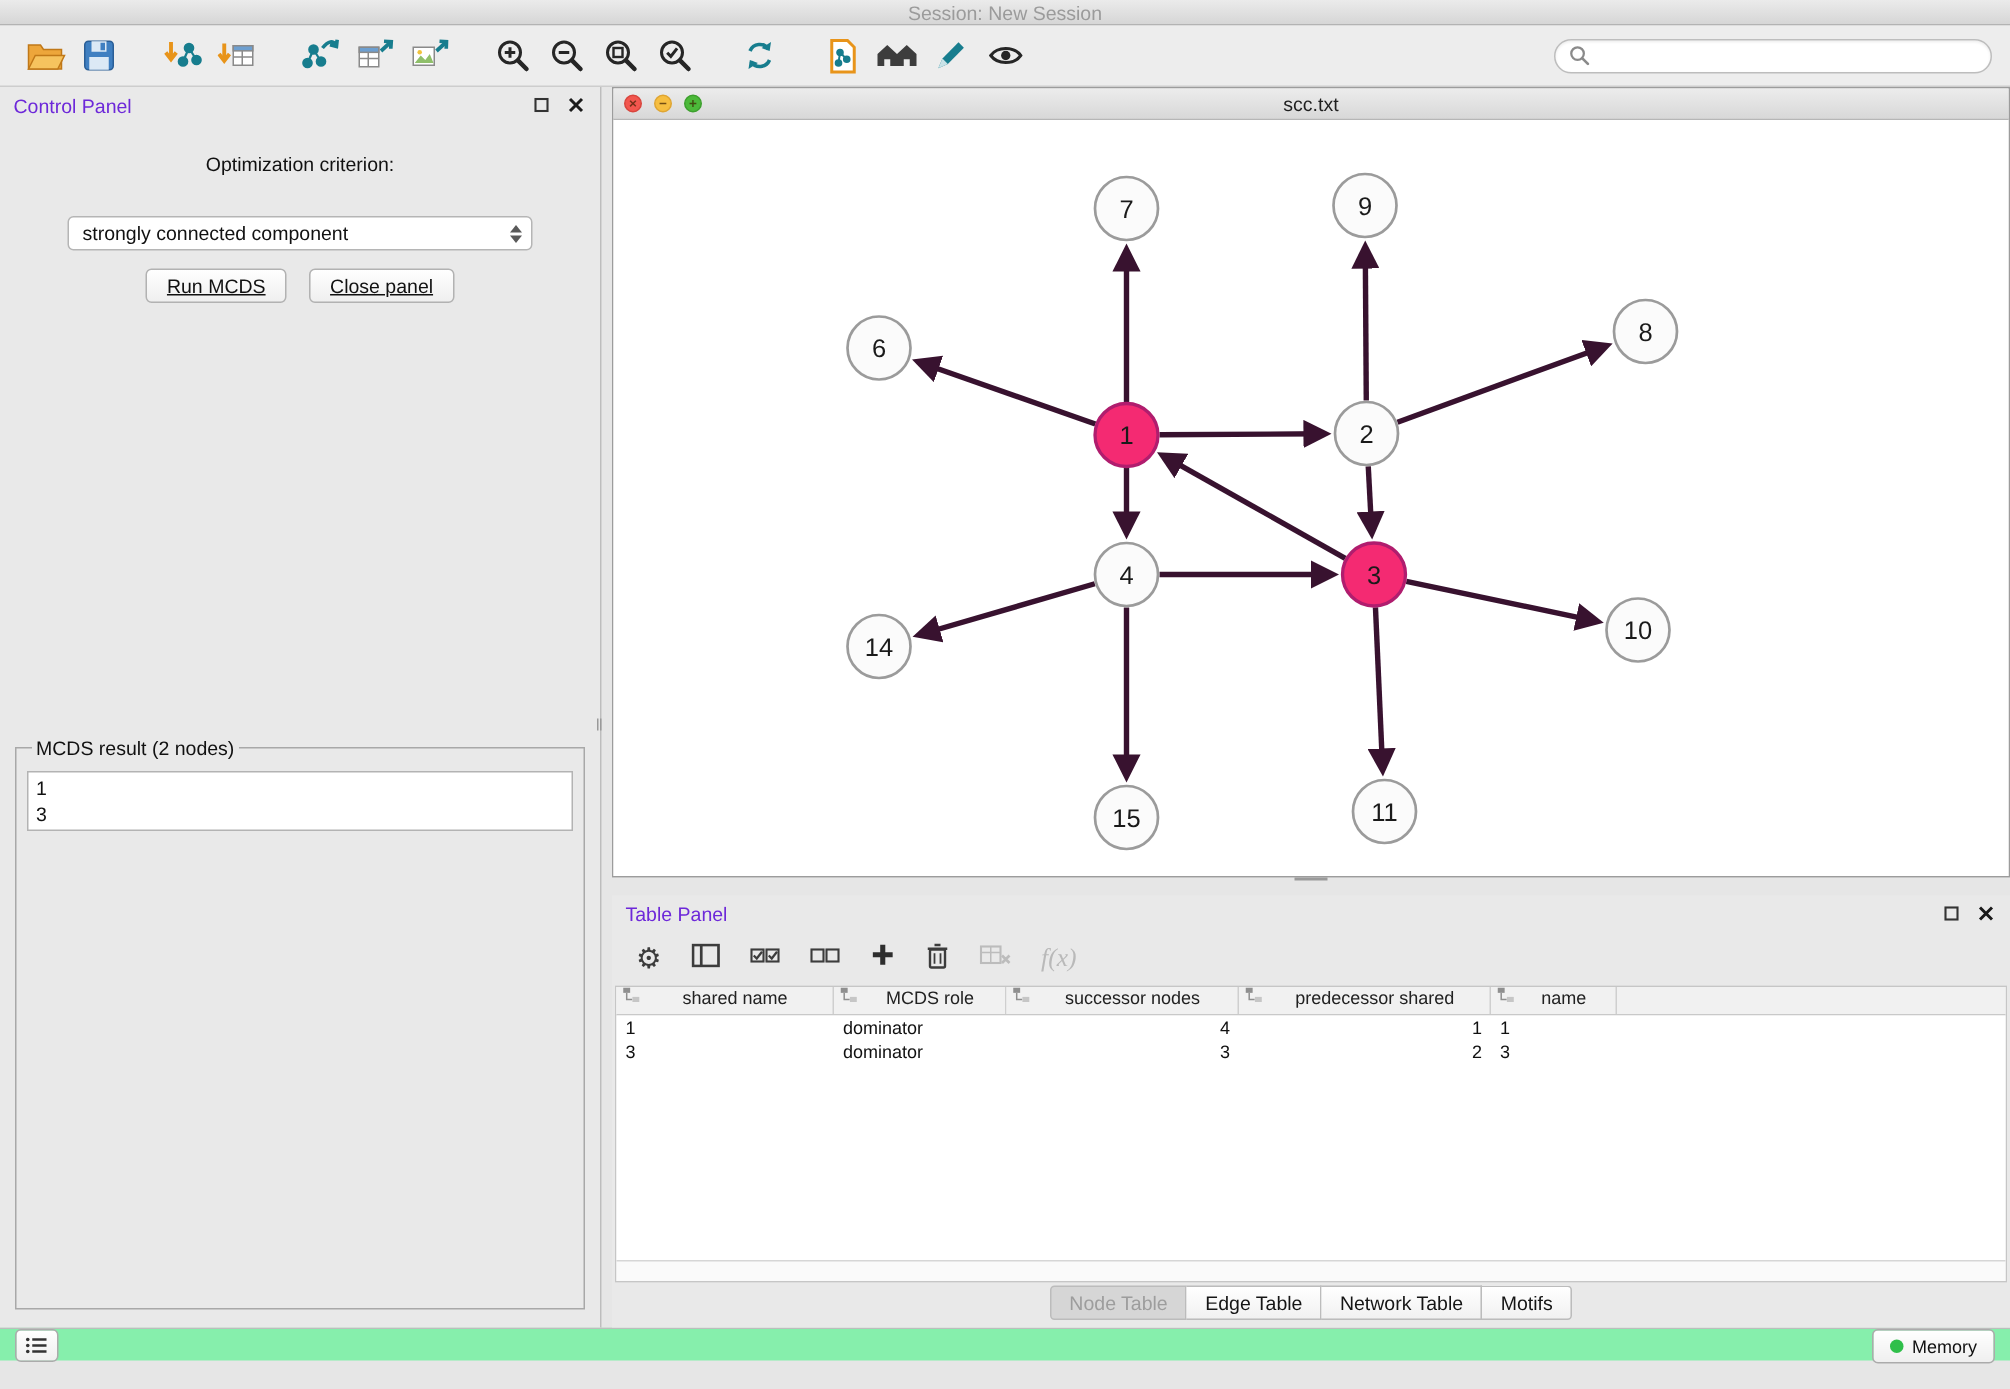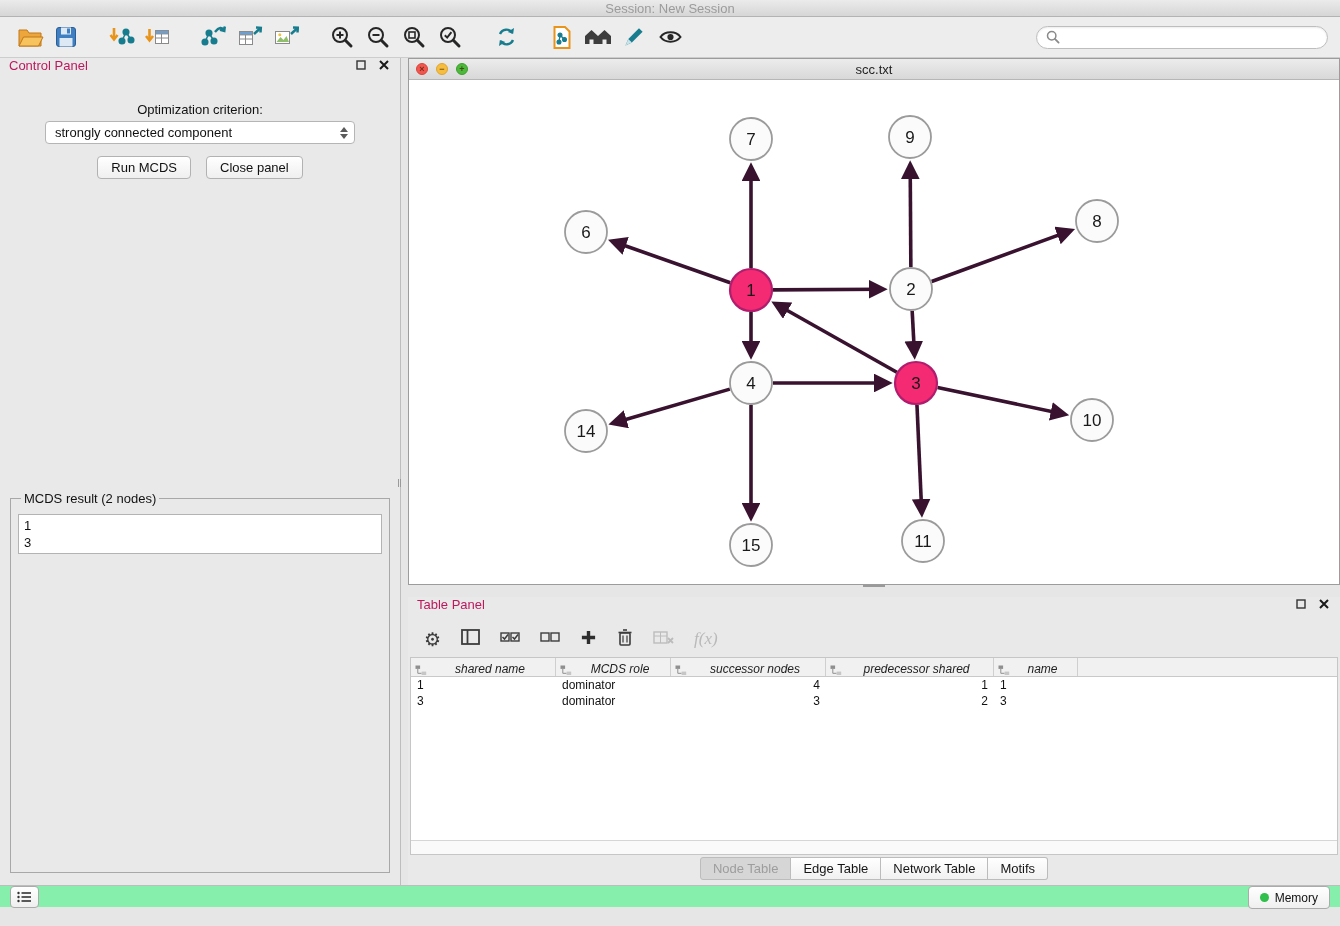--- a/index.html
+++ b/index.html
@@ -14,42 +14,42 @@
   .tgap { width:20px; }
   .searchbox { margin-left:auto; width:292px; height:23px; border:1px solid #bdbdbd; border-radius:12px; background:#fff;
     display:flex; align-items:center; padding:0 9px; box-shadow:inset 0 1px 2px rgba(0,0,0,.08); }
   .searchbox input { border:none; outline:none; flex:1; font-size:13px; background:transparent; margin-left:6px; font-family:inherit; }
 
   
   .main { display:flex; height:827px; }
   .control-panel { width:401px; background:#e9e9e9; border-right:1px solid #bdbdbd; display:flex; flex-direction:column; position:relative; }
   .right { flex:1; display:flex; flex-direction:column; background:#e6e6e6; padding-left:7px; }
 
-  .panel-header { height:24px; display:flex; align-items:flex-start; padding:0 9px; font-size:13px; color:#be185d; flex:0 0 auto; }
+  .panel-header { height:24px; display:flex; align-items:center; padding:0 9px; font-size:13px; color:#6d28d9; flex:0 0 auto; }
   .panel-header .wc { margin-left:auto; display:flex; gap:9px; align-items:center; }
   .wcbtn { width:14px; height:14px; display:flex; align-items:center; justify-content:center; }
 
   .seg-bar { display:flex; justify-content:center; margin:3px 0 4px; flex:0 0 auto; }
   .seg-tab { font-size:13px; padding:3px 12px; background:linear-gradient(#ffffff,#f1f1f1); border:1px solid #bcbcbc;
     border-left-width:0; color:#151515; cursor:default; }
   .seg-tab:first-child { border-left-width:1px; border-radius:3px 0 0 3px; }
   .seg-tab:last-child { border-radius:0 3px 3px 0; }
   .seg-tab.active { background:#d6d6d6; color:#9d9d9d; }
 
   .opt-label { text-align:center; font-size:13px; margin-top:20px; color:#111; }
-  .select { margin:4px 45px 0; height:23px; background:#fff; border:1px solid #b5b5b5; border-radius:4px;
+  .select { margin:27px 45px 0; height:23px; background:#fff; border:1px solid #b5b5b5; border-radius:4px;
     display:flex; align-items:center; font-size:13px; padding:0 2px 0 9px; color:#111; }
   .select .val { flex:1; }
   .stepper { width:15px; display:flex; flex-direction:column; align-items:center; gap:2px; padding-right:2px; }
   .stepper .up { width:0; height:0; border-left:4px solid transparent; border-right:4px solid transparent; border-bottom:5px solid #5a5a5a; }
   .stepper .down { width:0; height:0; border-left:4px solid transparent; border-right:4px solid transparent; border-top:5px solid #5a5a5a; }
 
   .btn-row { display:flex; justify-content:center; gap:15px; margin-top:12px; }
   .aqua-btn { font-family:inherit; font-size:13px; color:#111; height:23px; padding:0 13px;
-    background:linear-gradient(#ffffff,#efefef); border:1px solid #b2b2b2; border-radius:4px; }
+    background:linear-gradient(#ffffff,#efefef); border:1px solid #b2b2b2; border-radius:4px;text-decoration:underline; }
 
   .result-group { margin:0 10px 12px; margin-top:auto; height:382px; border:1px solid #a8a8a8;
     display:flex; flex-direction:column; padding:8px 7px 7px; background:#e9e9e9; }
   .result-group legend { font-size:13px; padding:0 3px; margin-left:3px; color:#111; }
   .result-text { flex:1; background:#fff; border:1px solid #b3b3b3; font-size:13px; line-height:17px;
     padding:2px 5px; white-space:pre; overflow:auto; color:#111; }
 
   
   .net-window { height:527px; border:1px solid #9c9c9c; display:flex; flex-direction:column; background:#fff; flex:0 0 auto; }
   .net-titlebar { height:21px; background:linear-gradient(#ececec,#d8d8d8); border-bottom:1px solid #b6b6b6;
@@ -66,21 +66,21 @@
   #net-svg text { font-family:"Liberation Sans",sans-serif; }
 
   
   .table-panel { margin-top:12px; flex:1; background:#e9e9e9; display:flex; flex-direction:column; padding-bottom:3px; }
   .tp-toolbar { height:36px; display:flex; align-items:center; padding:0 16px; gap:20px; flex:0 0 auto; }
   .icon-glyph { font-size:19px; color:#3c3c3c; line-height:1; }
   .fx { font-family:"Liberation Serif",serif; font-style:italic; font-size:17px; color:#b9b9b9; }
 
   .tbl { margin:0 2px; background:#fff; border:1px solid #c6c6c6; flex:1; display:flex; flex-direction:column; }
   .thead { display:flex; background:#f1f1f1; border-bottom:1px solid #c9c9c9; height:19px; flex:0 0 auto; }
-  .th { display:flex; align-items:flex-end; font-size:12px; border-right:1px solid #cfcfcf; padding:0 4px; color:#222; background:#f1f1f1;font-style:italic; }
+  .th { display:flex; align-items:flex-start; font-size:12px; border-right:1px solid #cfcfcf; padding:0 4px; color:#222; background:#f1f1f1; }
   .th span { flex:1; text-align:center; }
   .sorticon { margin-right:2px; flex:0 0 auto; }
   .tbody { flex:1; background:#fff; }
   .tr { display:flex; height:16px; }
   .td { font-size:12px; padding:0 6px; color:#111; line-height:16px; white-space:nowrap; overflow:hidden; }
   .hscroll { height:14px; background:#fafafa; border-top:1px solid #d6d6d6; flex:0 0 auto; }
   .tp-tabs { height:27px; display:flex; justify-content:center; align-items:center; flex:0 0 auto; }
 
   
   .statusbar { height:22px; background:#86efac; border-top:1px solid #bdbdbd; display:flex; padding:0 10px; }

